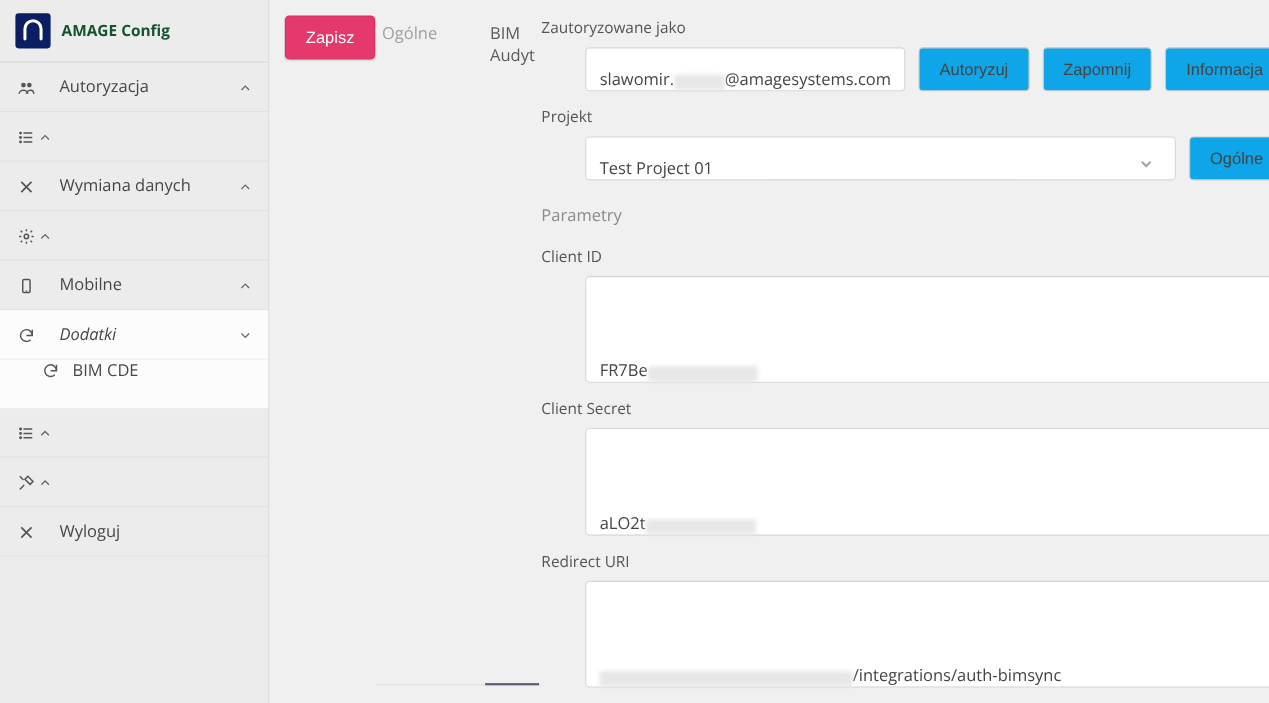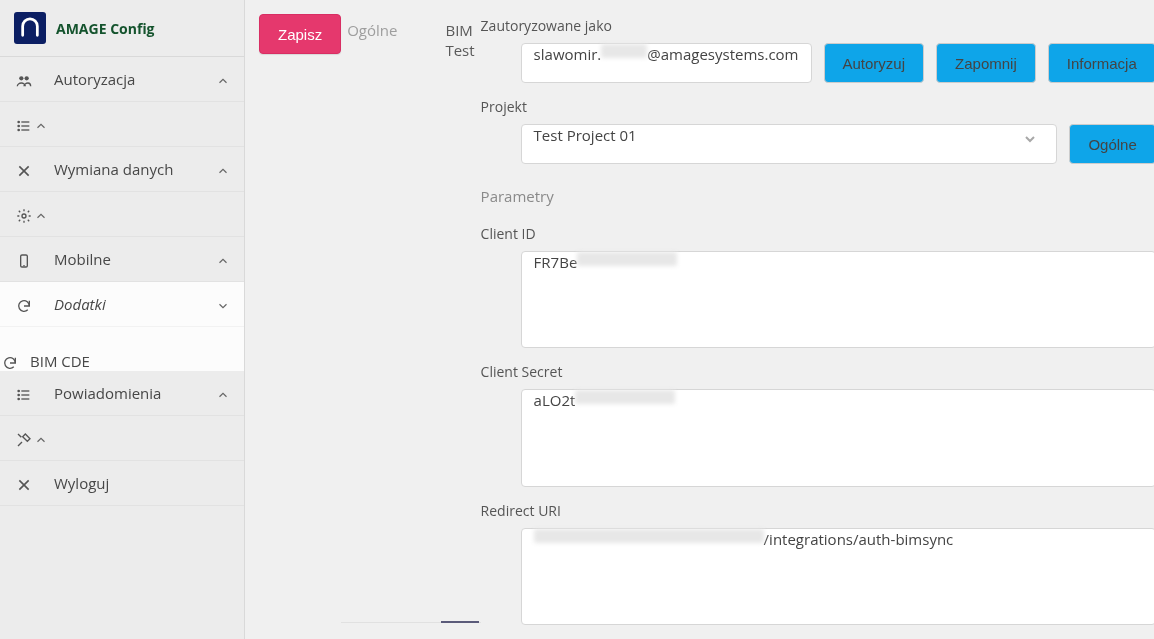--- a/index.html
+++ b/index.html
@@ -69,22 +69,23 @@
   }
   .nav-item.active {
     background: #fcfcfc;
     font-style: italic;
   }
   .nav-sub {
     background: #fcfcfc;
   }
   .nav-subitem {
     display: flex;
-    align-items: flex-end;
+    align-items: flex-start;
     height: 44px;
+    padding-left: 36px;
     cursor: pointer;
     color: #474747;
   }
   .nav-subitem .nav-icon { width: 20px; text-align: center; color:#555; }
   .nav-subitem .nav-label { margin-left: 10px; font-size: 15px; }
 
   
   .icon-svg { width: 16px; height: 16px; display:inline-block; vertical-align:middle; }
   .chevron .icon-svg { width: 14px; height: 14px; }
 
@@ -158,21 +159,21 @@
   .input, .select-like {
     flex: 1;
     height: 40px;
     border: 1px solid #d6d6d6;
     border-radius: 4px;
     background: #fff;
     padding: 0 12px;
     font-size: 15px;
     color: #444;
     display: flex;
-    align-items: flex-start;
+    align-items: flex-end;
     margin-left: 40px;
   }
   .select-like {
     justify-content: space-between;
     cursor: pointer;
   }
   .select-caret {
     width: 28px; height: 28px;
     display:flex; align-items:center; justify-content:center;
     color: #a8a8a8;
@@ -312,21 +313,20 @@
       <span class="nav-icon">
         <svg class="icon-svg" viewBox="0 0 24 24" fill="none" stroke="#555" stroke-width="2">
             <line x1="8" y1="6" x2="20" y2="6"></line>
             <line x1="8" y1="12" x2="20" y2="12"></line>
             <line x1="8" y1="18" x2="20" y2="18"></line>
             <circle cx="4" cy="6" r="1" fill="#555"></circle>
             <circle cx="4" cy="12" r="1" fill="#555"></circle>
             <circle cx="4" cy="18" r="1" fill="#555"></circle>
           </svg>
       </span>
-      <span class="nav-label">Powiadomienia</span>
       <span class="chevron">
         <svg class="icon-svg" viewBox="0 0 24 24">
             <path d="M6 15l6-6 6 6" fill="none" stroke="#666" stroke-width="2"></path>
           </svg>
       </span>
     </div>
 
     <div class="nav-item">
       <span class="nav-icon">
         <svg class="icon-svg" viewBox="0 0 24 24" fill="none" stroke="#555" stroke-width="2">
@@ -351,21 +351,21 @@
   </nav>
 </aside>
 
 <main class="main">
   <div class="toolbar">
     <button class="btn btn-primary">Zapisz</button>
   </div>
 
   <div class="tabs">
     <div class="tab">Ogólne</div>
-    <div class="tab active">BIM Test</div>
+    <div class="tab active">BIM Audyt</div>
   </div>
 
   <div class="form">
 
     <div class="field-label">Zautoryzowane jako</div>
     <div class="field-row">
       <div class="input">
         <span>slawomir.</span>
           <span class="redacted" style="width:46px;"></span>
           <span>@amagesystems.com</span>

